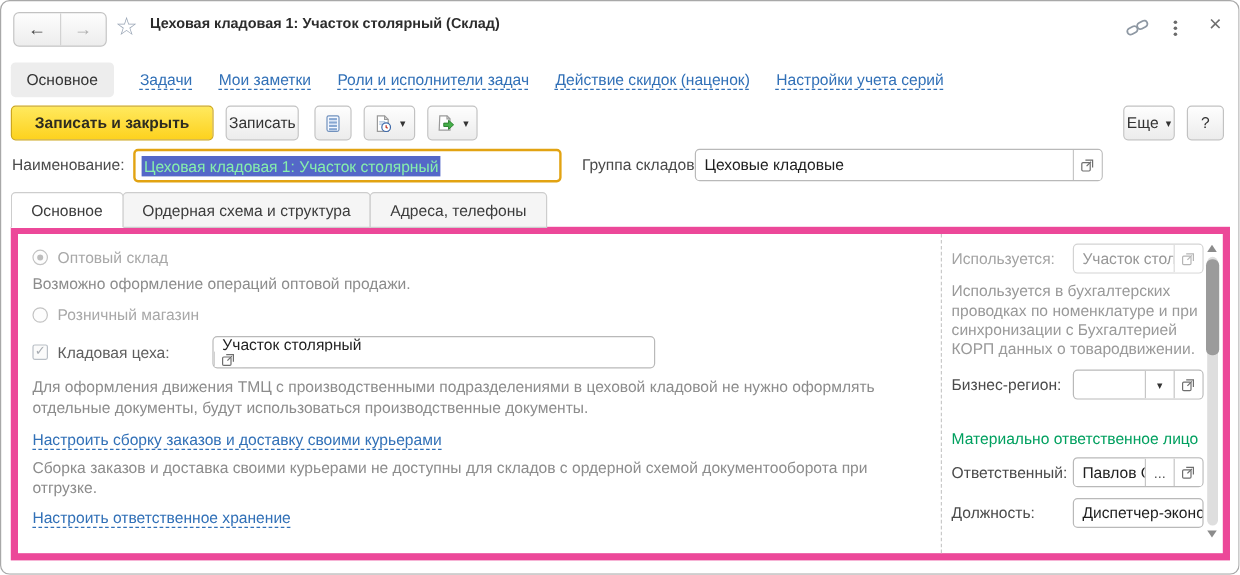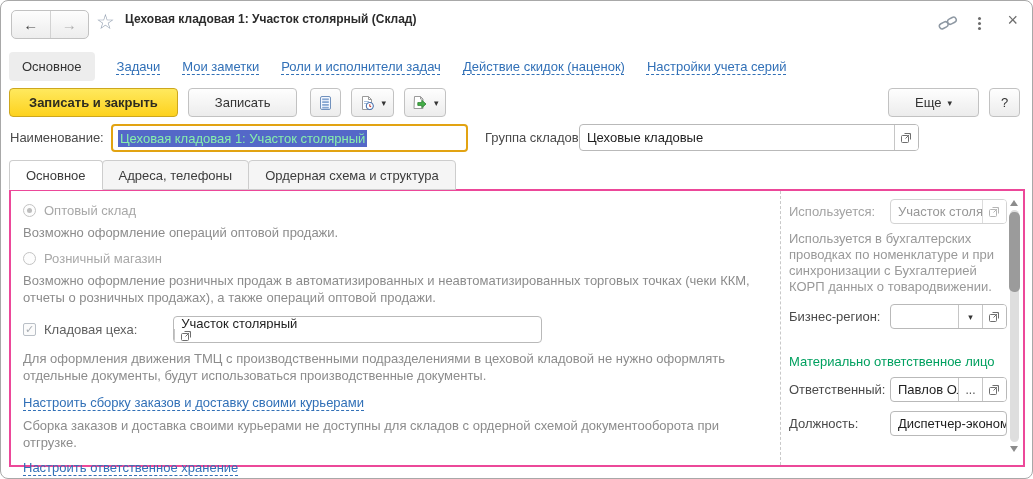--- a/index.html
+++ b/index.html
@@ -29,21 +29,21 @@
   .closebtn { position:absolute; right:14px; top:9px; font-size:18px; color:#6f6f6f; cursor:pointer; }
   
   .navrow { position:absolute; top:50px; left:8px; right:8px; height:31px; display:flex; align-items:center; }
   .navchip { background:#ededed; border-radius:4px; padding:7px 13px; color:#333; }
   .navlink { margin-left:22px; color:#3170b7; text-decoration:underline; text-decoration-style:dashed; text-underline-offset:3px; text-decoration-thickness:1px; cursor:pointer; white-space:nowrap; }
   
   .toolbar { position:absolute; top:87px; left:8px; right:12px; height:29px; display:flex; align-items:stretch; }
   .btn {
     display:inline-flex; align-items:center; justify-content:center;
     border:1px solid #c2c2c2; border-radius:4px; background:linear-gradient(#fefefe,#ececec);
-    color:#333; padding:0 26px; cursor:pointer; font-size:13px; white-space:nowrap;
+    color:#333; padding:0 2px; cursor:pointer; font-size:13px; white-space:nowrap;
   }
   .btn.primary {
     background:linear-gradient(#ffe95e,#fdd21e); border-color:#cda71e;
     font-weight:700; color:#2e2c20; padding:0 19px;
   }
   .btn.iconbtn { padding:0 7px; }
   .btn .caret { font-size:9px; color:#333; margin-left:6px; }
   .tb-sep { width:10px; }
   .tb-sep.wide { width:13px; }
   .tb-right { margin-left:auto; display:flex; }
@@ -69,21 +69,21 @@
   .field.disabled .fbtn { color:#b5b5b5; border-left-color:#dcdcdc; }
   
   .tabs { position:absolute; top:159px; left:8px; display:flex; z-index:3; }
   .tab {
     height:30px; display:flex; align-items:center; padding:0 16px;
     border:1px solid #cdcdcd; background:#f5f5f5; color:#3c3c3c;
     border-radius:4px 4px 0 0; margin-right:-1px; cursor:pointer; white-space:nowrap;
   }
   .tab.active { background:#fff; border-bottom:1px solid #fff; z-index:4; }
   
-  .content { position:absolute; top:188px; left:8px; right:7px; bottom:11px; border:2px solid #ec4899; background:#fff; }
+  .content { position:absolute; top:188px; left:8px; right:7px; bottom:11px; border:6px solid #ec4899; background:#fff; }
   .left-col { position:absolute; left:12px; top:10px; width:752px; }
   .radio-row { display:flex; align-items:center; gap:8px; margin-top:2px; }
   .radio { width:13px; height:13px; border:1px solid #c3c3c3; border-radius:50%; background:#fdfdfd; position:relative; flex:none; }
   .radio.sel::after { content:""; position:absolute; inset:3px; border-radius:50%; background:#bdbdbd; }
   .dim-lbl { color:#a8a8a8; }
   .desc { color:#8c8c8c; margin-top:7px; line-height:17px; }
   .pre { white-space:pre-line; }
   .radio-row + .desc { margin-top:6px; }
   .r2 { margin-top:10px; }
   .check-row { display:flex; align-items:center; margin-top:10px; }
@@ -204,39 +204,37 @@
           <rect x="1.5" y="4.5" width="7" height="7" rx="1"></rect>
           <path d="M4.5 2.5 h6 v6"></path>
           <path d="M5.5 7.5 L9.2 3.8"></path>
         </svg>
       </span>
     </div>
   </div>
 
   <div class="tabs">
     <div class="tab active">Основное</div>
+    <div class="tab">Ордерная схема и структура</div>
     <div class="tab">Адреса, телефоны</div>
-    <div class="tab">Ордерная схема и структура</div>
   </div>
 
   <div class="content">
 
     <div class="left-col">
       <div class="radio-row">
         <span class="radio sel"></span>
         <span class="dim-lbl">Оптовый склад</span>
       </div>
       <div class="desc">Возможно оформление операций оптовой продажи.</div>
 
       <div class="radio-row r2">
         <span class="radio"></span>
         <span class="dim-lbl">Розничный магазин</span>
       </div>
-      <div class="desc pre">Возможно оформление розничных продаж в автоматизированных и неавтоматизированных торговых точках (чеки ККМ,
-отчеты о розничных продажах), а также операций оптовой продажи.</div>
 
       <div class="check-row">
         <span class="cb">✓</span>
         <span class="cb-lbl">Кладовая цеха:</span>
         <div class="field cb-field">
           <span class="val">Участок столярный</span>
           <span class="fbtn">
             <svg width="13" height="13" viewBox="0 0 13 13" stroke="currentColor" fill="none">
               <rect x="1.5" y="4.5" width="7" height="7" rx="1"></rect>
               <path d="M4.5 2.5 h6 v6"></path>

